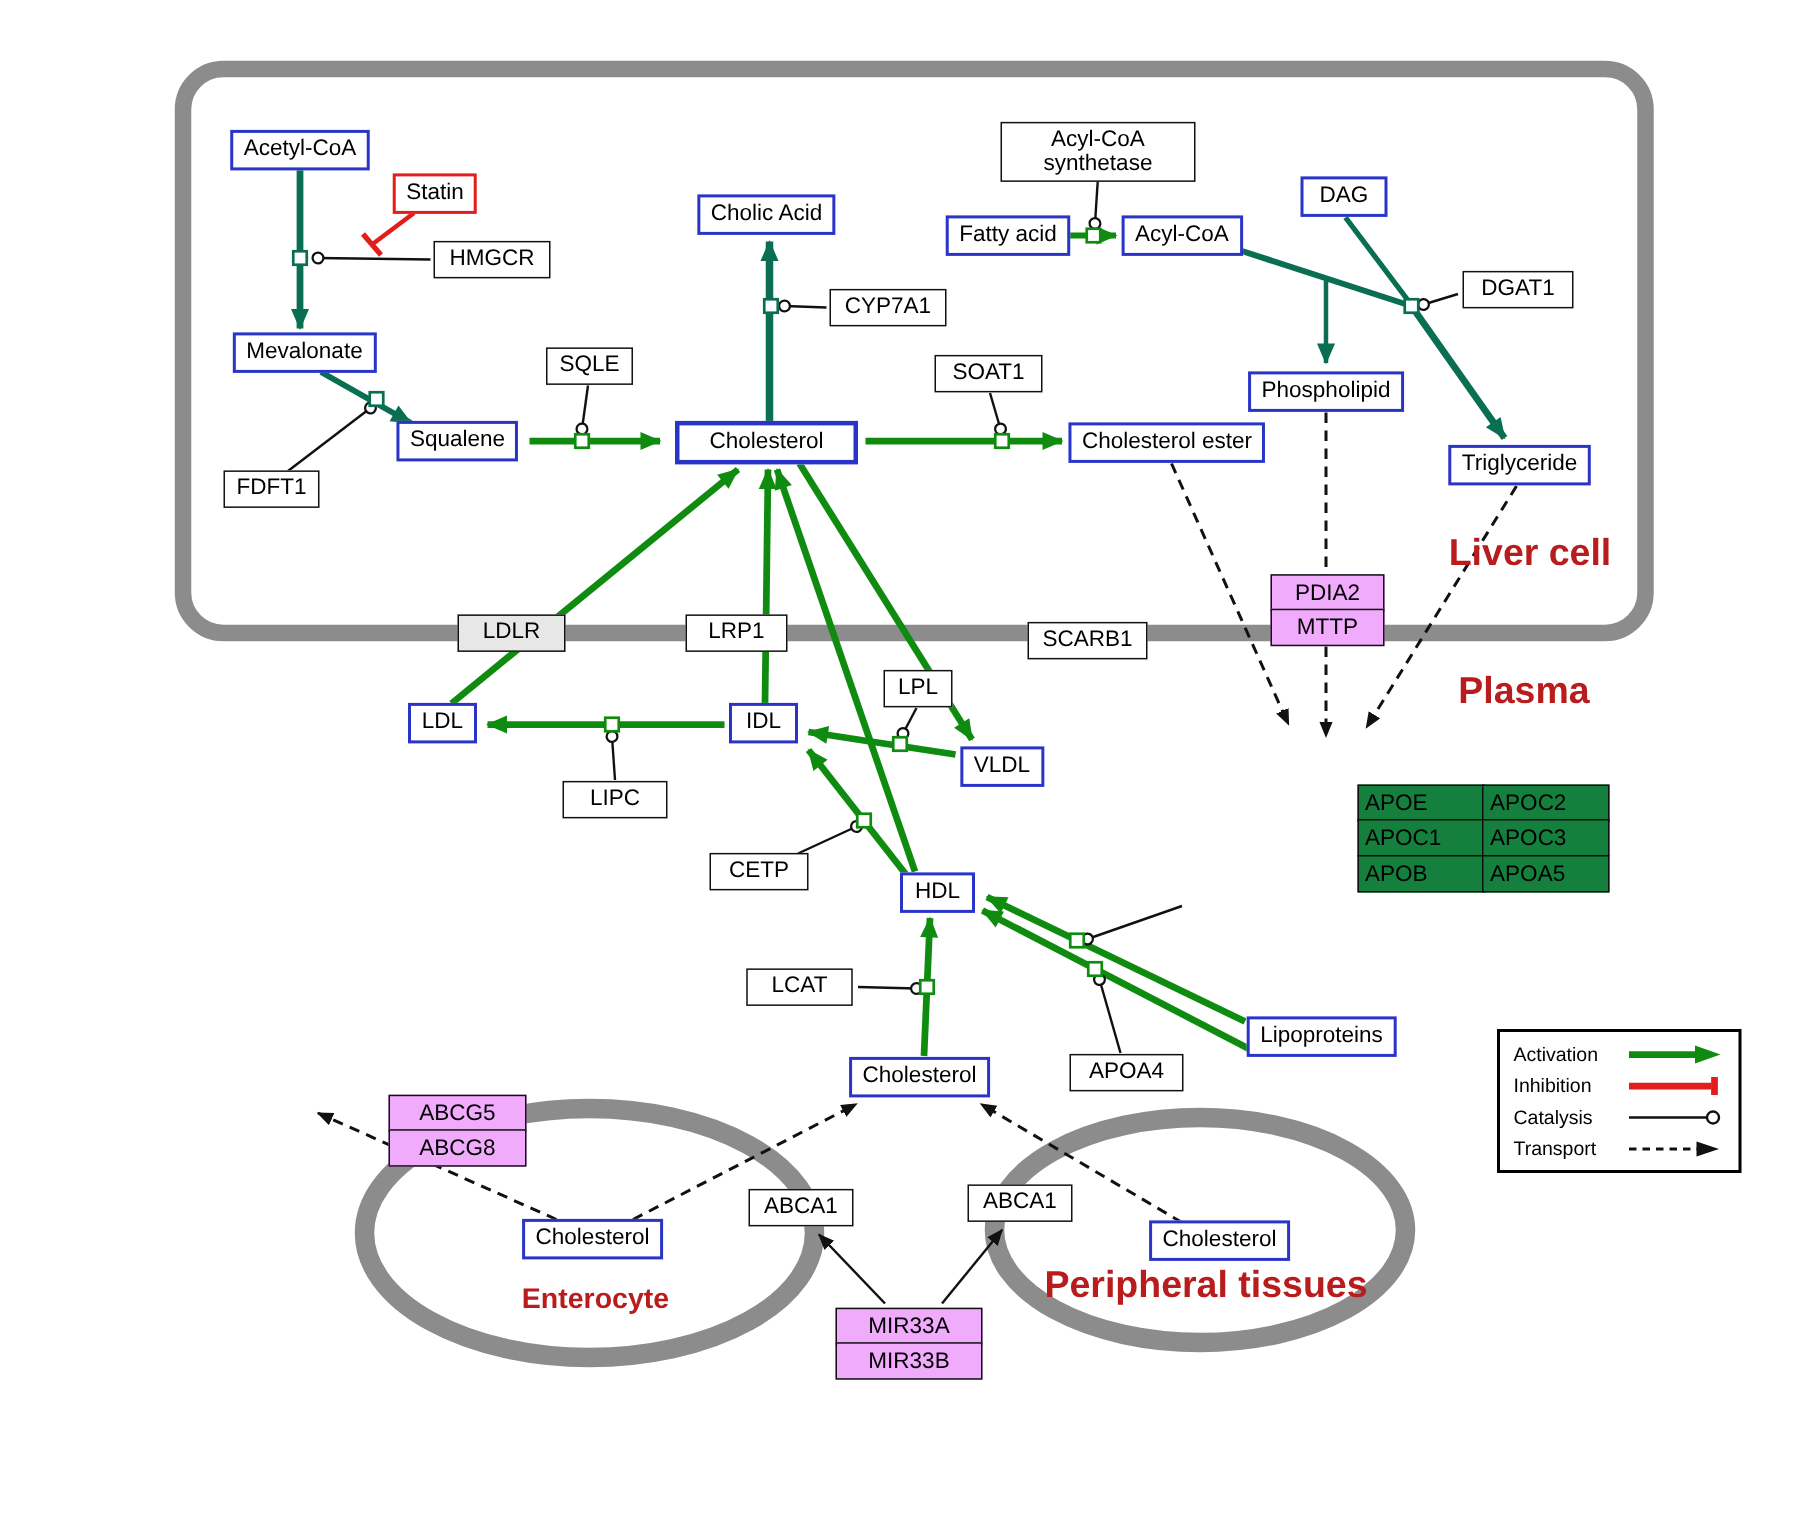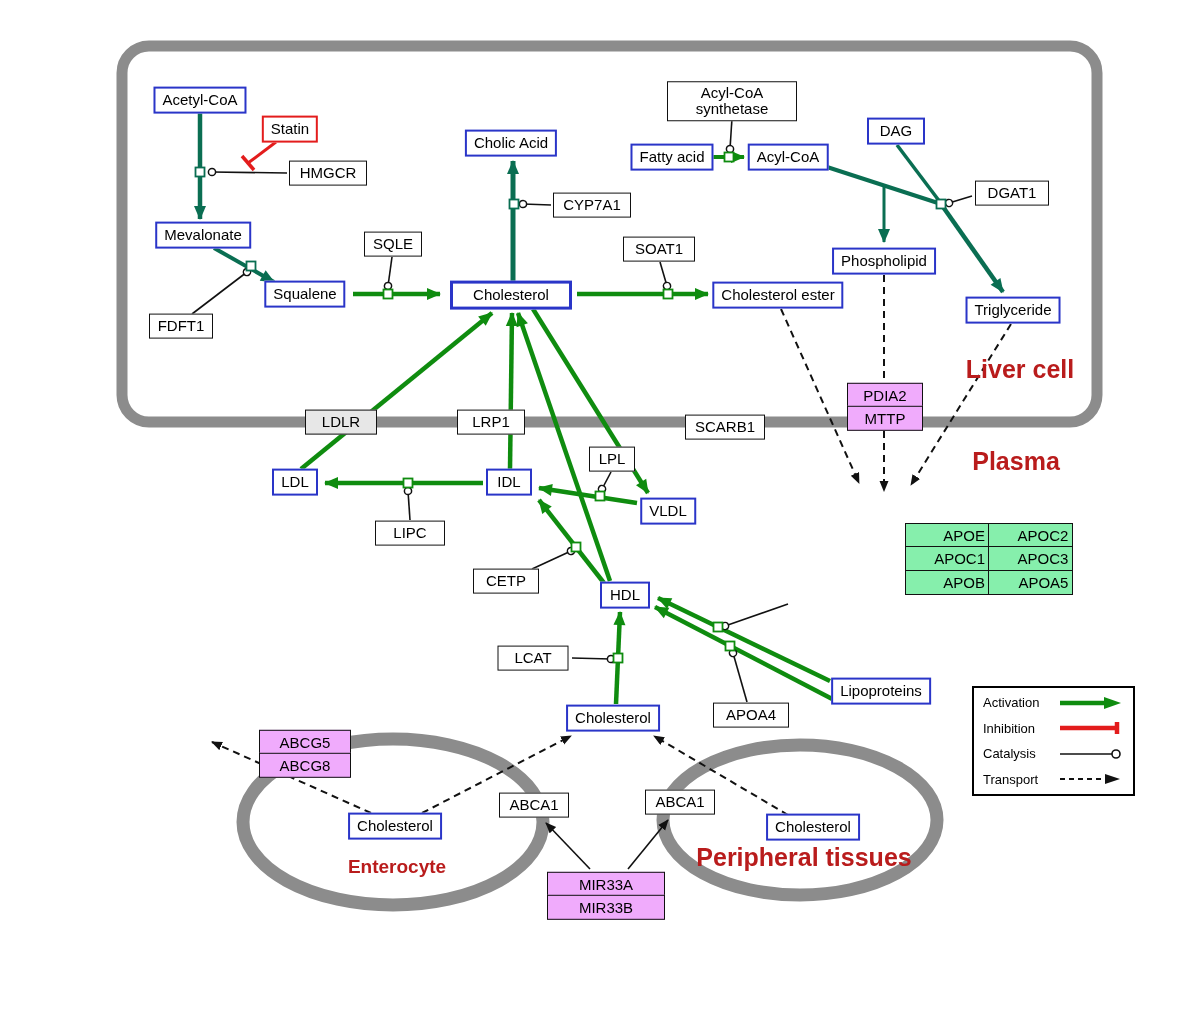--- a/index.html
+++ b/index.html
@@ -14,24 +14,24 @@
   .enzyme{border:1.6px solid #111}
   .gray{background:#e7e7e7}
   .statin{border:2.6px solid #e31c1c}
   .twoline{flex-direction:column;line-height:1.05}
   .stack{position:absolute;transform:translate(-50%,-50%)}
   .cell{border:1.6px solid #111;background:#f0abfc;text-align:center;font-size:15px;padding:3px 5px;margin-top:-1.6px;white-space:nowrap}
   .cell:first-child{margin-top:0}
   .apotable{position:absolute}
   .aporow{display:flex}
   .aporow+.aporow{margin-top:-1.6px}
-  .cell2{width:85px;border:1.6px solid #111;background:#86efac;text-align:right;font-size:15px;padding:3px 4px}
+  .cell2{width:85px;border:1.6px solid #111;background:#15803d;text-align:left;font-size:15px;padding:3px 4px}
   .cell2+.cell2{margin-left:-1.6px}
   .rlabel{position:absolute;transform:translate(-50%,-50%);font-weight:700;color:#b91c1c;white-space:nowrap}
-  .legend{position:absolute;left:972px;top:686px;width:163px;height:110px;border:2.6px solid #000;background:#fff;
+  .legend{position:absolute;left:998px;top:686px;width:163px;height:96px;border:2.6px solid #000;background:#fff;
           display:flex;flex-direction:column;justify-content:space-between;padding:7px 9px}
   .legrow{display:flex;align-items:center;justify-content:space-between;font-size:13px;color:#000}
   .legrow svg{flex:0 0 auto}
 </style>
 </head>
 <body>
 
 <div id="stage">
 
   <svg id="edges" width="1200" height="1013" viewBox="0 0 1200 1013">
@@ -171,21 +171,21 @@
   <div class="node enzyme" style="left:680px;top:802px;min-width:70px">ABCA1</div>
 
   <div class="stack" style="left:885px;top:407px;width:76px">
     <div class="cell">PDIA2</div>
     <div class="cell gray">MTTP</div>
   </div>
   <div class="stack" style="left:305px;top:754px;width:92px">
     <div class="cell gray">ABCG5</div>
     <div class="cell gray">ABCG8</div>
   </div>
-  <div class="stack" style="left:606px;top:896px;width:118px">
+  <div class="stack" style="left:606px;top:896px;width:98px">
     <div class="cell">MIR33A</div>
     <div class="cell">MIR33B</div>
   </div>
 
   <div class="apotable" style="left:905px;top:523px">
     <div class="aporow">
       <div class="cell2">APOE</div>
       <div class="cell2">APOC2</div>
     </div>
     <div class="aporow">

